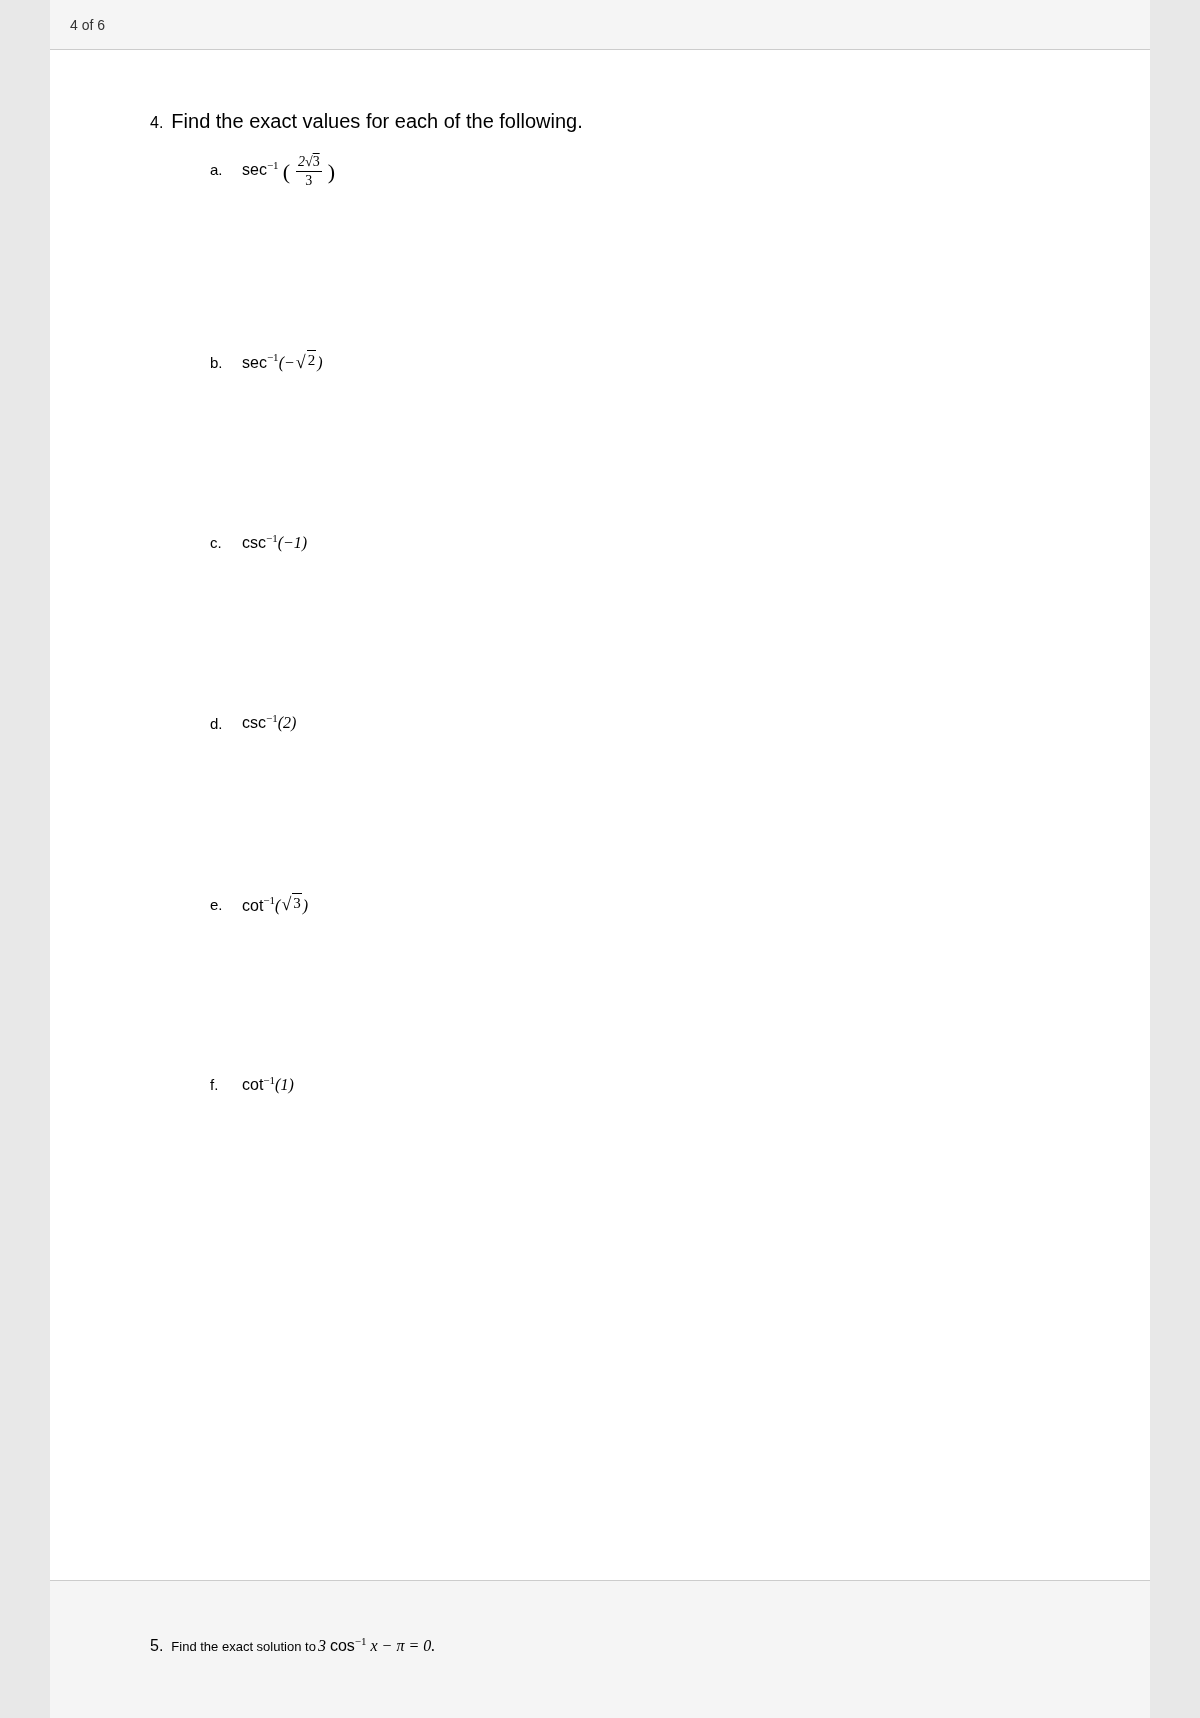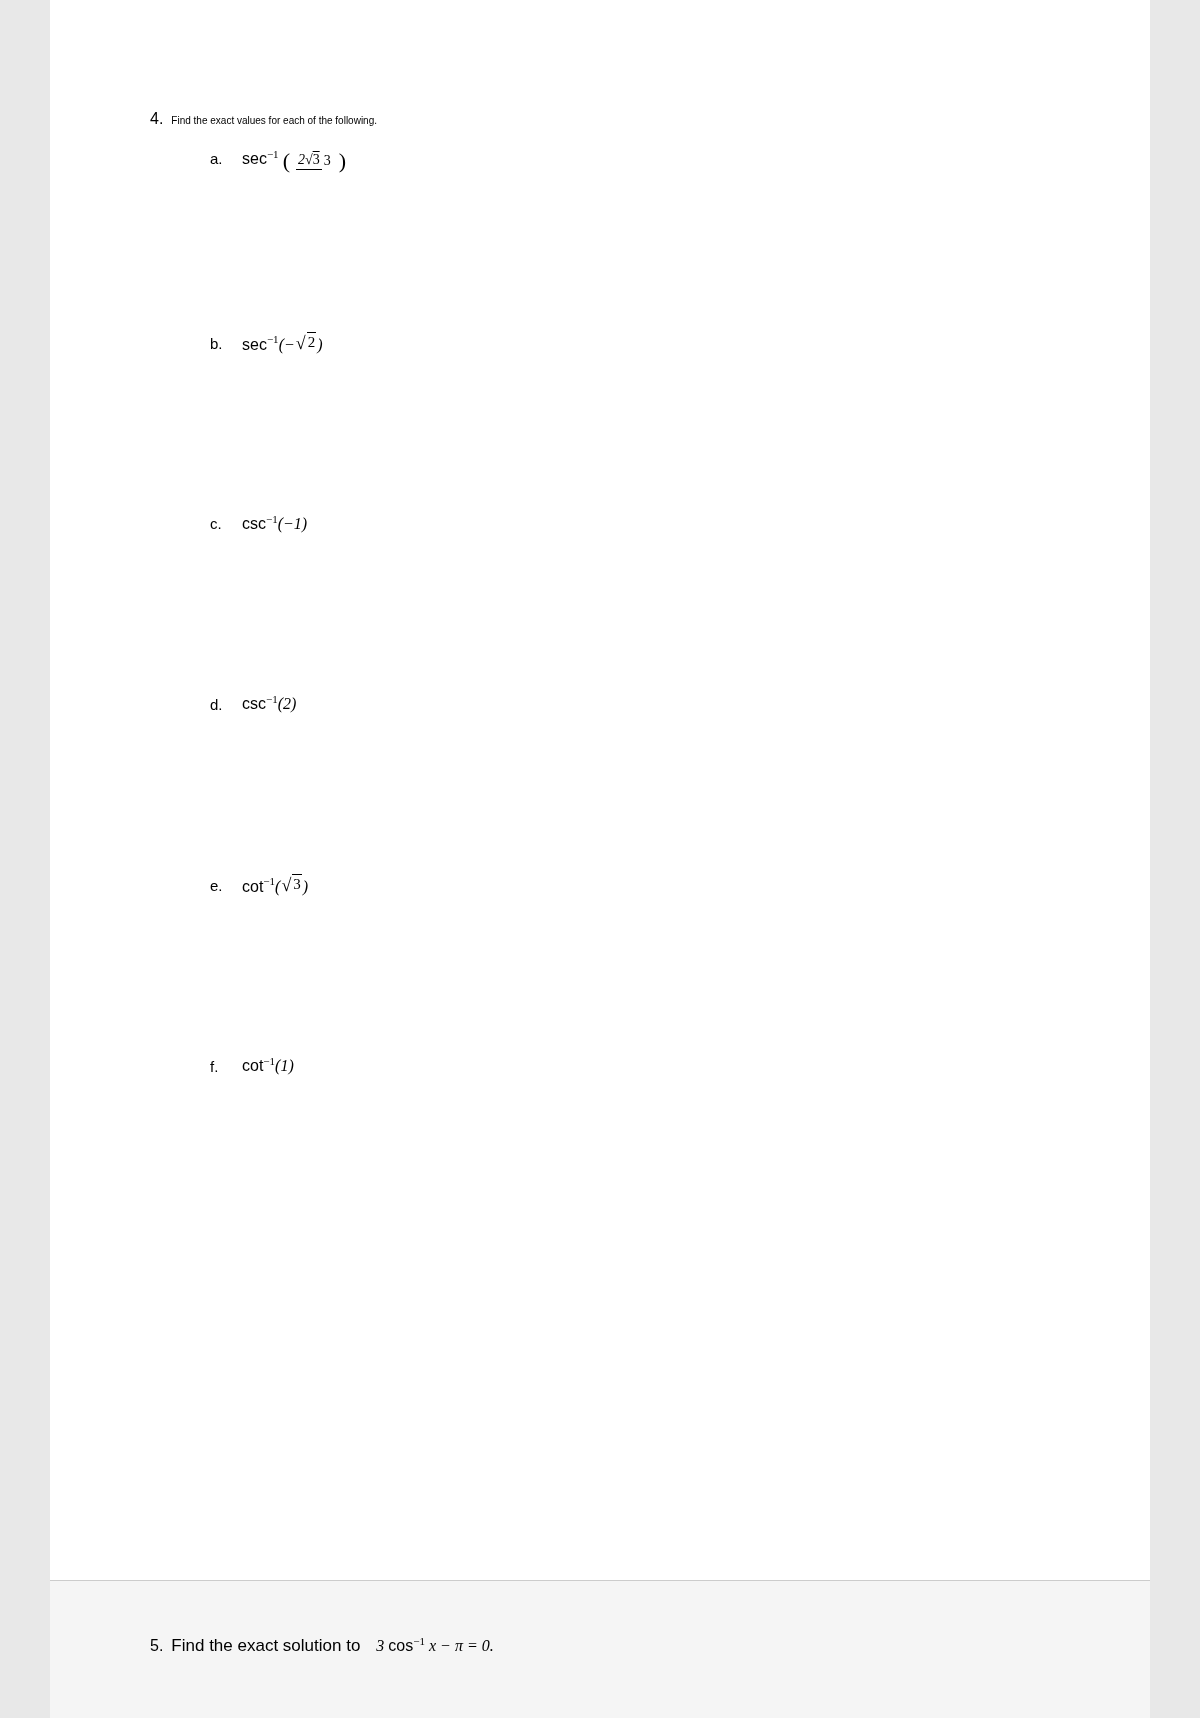--- a/index.html
+++ b/index.html
@@ -57,21 +57,21 @@
     }
 
     .question-number {
       font-size: 16px;
       font-family: Arial, sans-serif;
       display: inline-block;
       margin-right: 8px;
     }
 
     .question-text {
-      font-size: 10px;
+      font-size: 20px;
       font-family: Arial, sans-serif;
       display: inline;
     }
 
     .question-row {
       display: flex;
       align-items: baseline;
       margin-bottom: 20px;
     }
 
@@ -109,20 +109,21 @@
     }
 
     sup.neg-one {
       font-size: 11px;
       vertical-align: super;
       font-style: normal;
     }
 
     .fraction {
       display: inline-flex;
+      flex-direction: column;
       align-items: center;
       vertical-align: middle;
       margin: 0 2px;
       font-size: 14px;
     }
 
     .fraction .numerator {
       border-bottom: 1px solid #000;
       padding: 0 2px;
       line-height: 1.3;
@@ -174,20 +175,23 @@
       line-height: 1.3;
     }
   </style>
 </head>
 <body>
 
 <div class="page-container">
 
   <div class="main-page">
 
+    <div class="page-header">
+      <span class="page-number">4 of 6</span>
+    </div>
 
     <div class="page-content">
 
       <div class="question-row">
         <span class="question-number">4.</span>
         <span class="question-text">Find the exact values for each of the following.</span>
       </div>
 
       <div class="sub-parts">
 
@@ -247,20 +251,20 @@
 
       </div>
 
     </div>
 
   </div>
 
   <div class="bottom-section">
     <div class="question5-row">
       <span class="question-number" style="font-family: Arial, sans-serif; font-size:16px; margin-right:8px;">5.</span>
-      <span class="question-text" style="font-family: Arial, sans-serif; font-size:17px; margin-right:16px;">Find the exact solution to</span>
+      <span class="question-text" style="font-family: Arial, sans-serif; font-size:13px; margin-right:2px;">Find the exact solution to</span>
       <span class="math-expr" style="font-size:16px;margin-top:24px;">
         3 <span class="func-name" style="font-style:normal">cos</span><sup style="font-size:11px; font-style:normal;">−1</sup> <i>x</i> − π = 0.
       </span>
     </div>
   </div>
 
 </div>
 
 </body></html>

